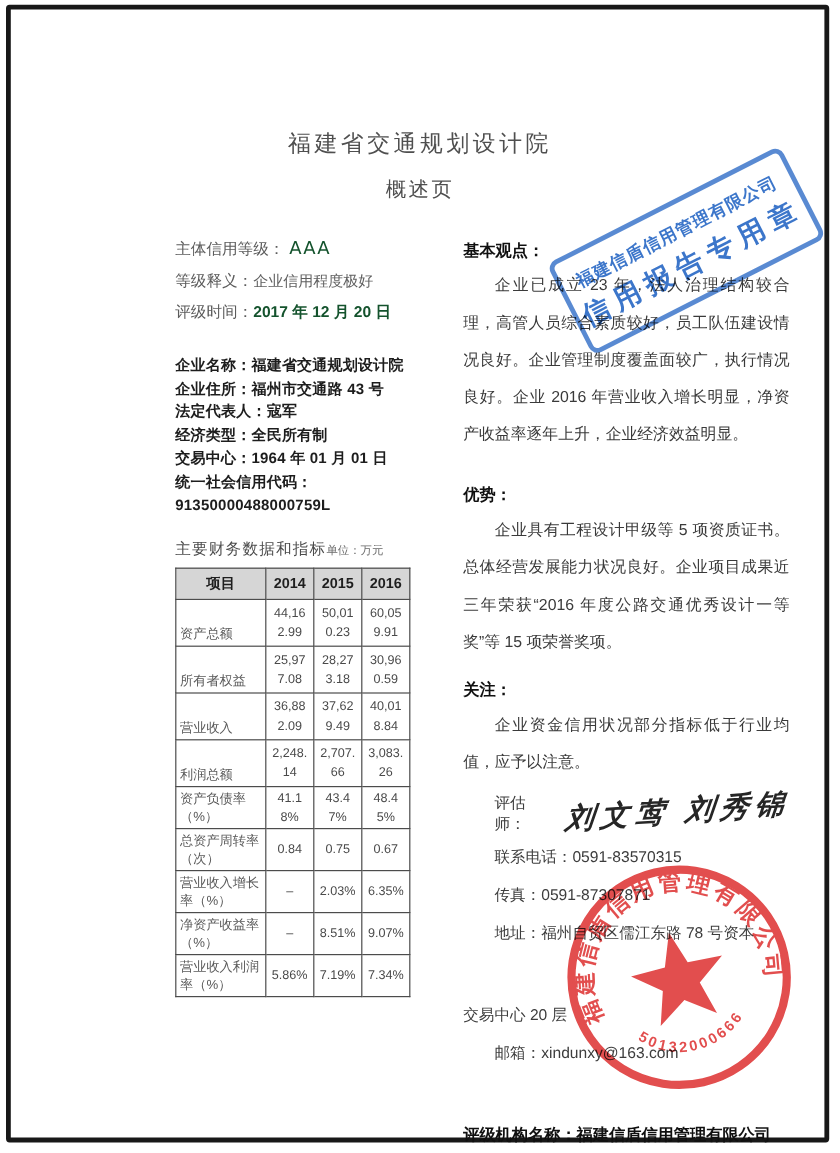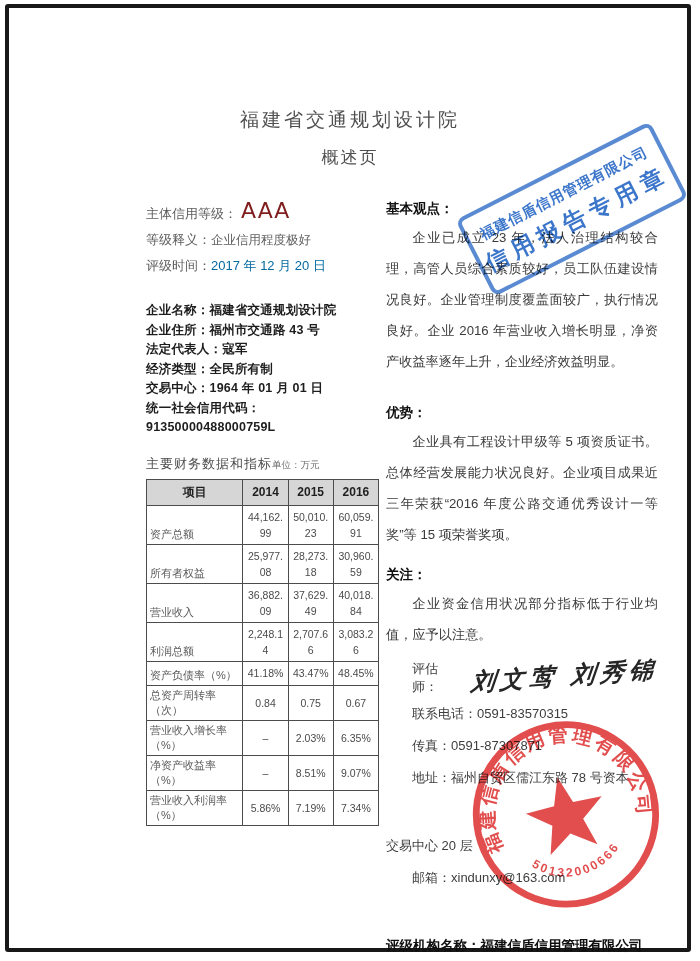--- a/index.html
+++ b/index.html
@@ -12,29 +12,29 @@
     border:4px solid #181818;border-radius:3px;pointer-events:none;
   }
   
   .doc-title{position:absolute;top:107px;left:0;width:100%;text-align:center;
     font-size:19px;letter-spacing:3px;color:#4f4f4f;font-weight:400;}
   .doc-subtitle{position:absolute;top:146px;left:0;width:100%;text-align:center;
     font-size:17px;letter-spacing:2px;color:#4f4f4f;font-weight:400;}
   
   .left-col{position:absolute;left:146px;top:198px;width:233px;}
   .rating-line{font-size:13px;color:#5c5c5c;margin-bottom:8px;display:flex;align-items:baseline;}
-  .rating-grade{font-size:22px;color:#7f1d1d;letter-spacing:1px;margin-left:4px;font-family:"DejaVu Sans",sans-serif;}
+  .rating-grade{font-size:15px;color:#14532d;letter-spacing:1px;margin-left:4px;font-family:"DejaVu Sans",sans-serif;}
   .rating-val{color:#5f5f5f;font-size:12.5px;}
-  .rating-date{color:#0369a1;font-weight:400;font-size:13px;}
+  .rating-date{color:#14532d;font-weight:700;font-size:13px;}
   .company-block{margin-top:26px;}
   .company-line{font-size:12.5px;font-weight:700;color:#1d1d1d;line-height:19.5px;letter-spacing:.2px;}
   .fin-caption-row{margin-top:17px;display:flex;justify-content:flex-start;align-items:baseline;}
   .fin-caption{font-size:13px;color:#4c4c4c;letter-spacing:1px;}
   .fin-unit{font-size:9.5px;color:#6a6a6a;}
-  table.fin{border-collapse:collapse;margin-top:6px;width:233px;}
+  table.fin{border-collapse:collapse;margin-top:6px;width:196px;}
   table.fin th,table.fin td{border:1px solid #4c4c4c;}
   table.fin th{background:#d6d6d6;font-size:12px;color:#1f1f1f;padding:4px 2px;font-weight:700;}
   th.col-item{width:99px;}
   th.col-year{width:42px;}
   td.item{font-size:11px;color:#5a5a5a;padding:2px 3px;text-align:left;vertical-align:bottom;}
   td.val{font-size:10.5px;color:#4a4a4a;text-align:center;padding:1px 4px;word-break:break-all;line-height:16px;vertical-align:middle;margin-top:40px;}
   tr.tall td{height:34px;}
   tr.short td{height:19px;}
   
   .right-col{position:absolute;left:386px;top:200px;width:272px;}

